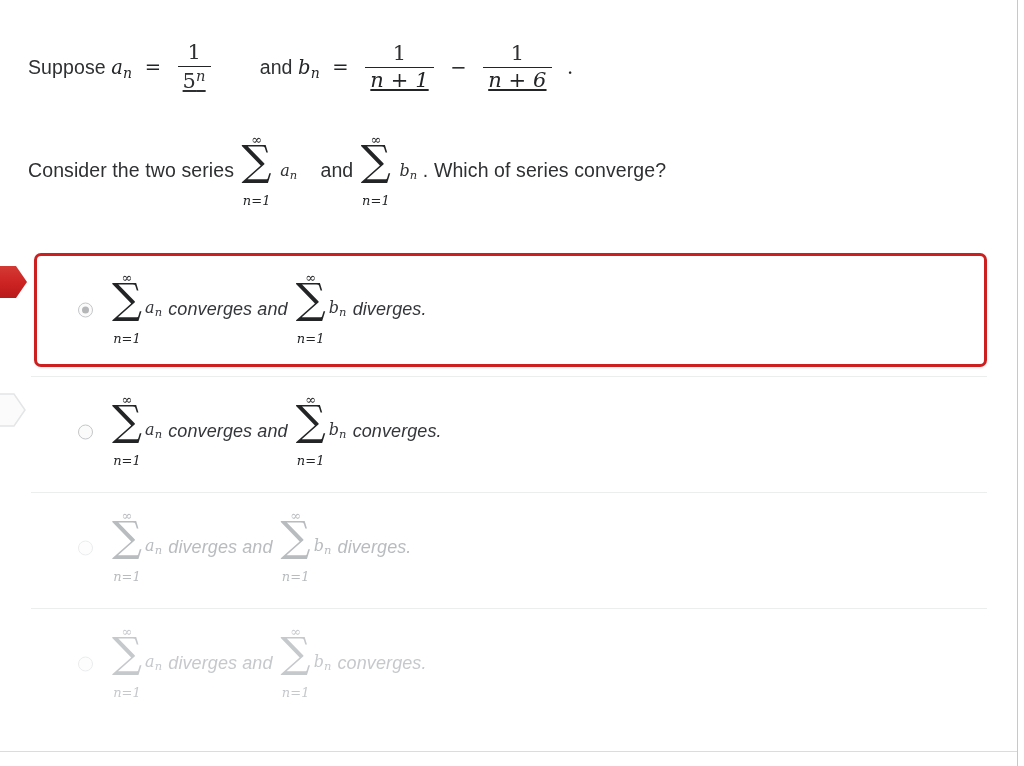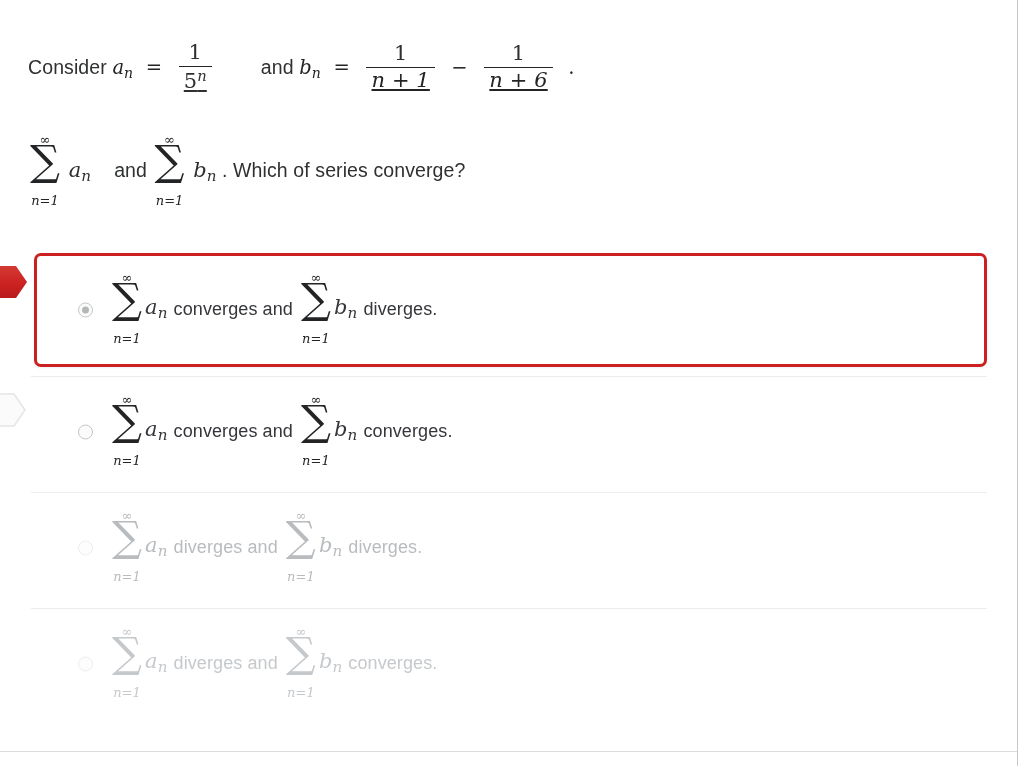--- a/index.html
+++ b/index.html
@@ -139,21 +139,21 @@
     font-size: 13px;
     line-height: 1;
     margin-top: 16px;
     font-style: italic;
   }
   .sigma-arg {
     display: inline-block;
     vertical-align: middle;
     font-family: "DejaVu Serif", "Liberation Serif", serif;
     font-style: italic;
-    font-size: 21px;
+    font-size: 16px;
     position: relative;
     top: -1px;
     margin-left: 1px;
   }
 
   
   .answers {
     position: absolute;
     left: 0;
     top: 248px;
@@ -194,20 +194,21 @@
   }
   .answer-row .answer-text {
     margin-left: 32px;
     font-size: 18px;
     white-space: nowrap;
     color: #34363a;
     letter-spacing: 0.1px;
   }
   .answer-text .words {
     padding: 0 6px;
+    font-style: italic;
   }
 
   
   .opt-dim .answer-text,
   .opt-dim .answer-text .math,
   .opt-dim .answer-text .math-up,
   .opt-dim .sigma-wrap,
   .opt-dim .sigma-arg {
     color: #b9bcbf;
   }
@@ -265,21 +266,21 @@
 </style>
 </head>
 <body>
 
 <div class="page-right-border"></div>
 <div class="page-bottom-border"></div>
 
 <div class="stem">
 
   <div class="stem-line stem-line-1">
-    <span>Consider</span>
+    <span>Suppose</span>
     <span class="math"><span>a</span><span class="sub">n</span></span>
     <span class="op">=</span>
     <span class="frac">
       <span class="num">1</span>
       <span class="bar"></span>
       <span class="den"><span>5</span><span class="sup">n</span></span>
     </span>
     <span style="display:inline-block;width:34px"></span>
     <span>and</span>
     <span class="math"><span>b</span><span class="sub">n</span></span>
@@ -292,20 +293,21 @@
     <span class="op">−</span>
     <span class="frac">
       <span class="num">1</span>
       <span class="bar"></span>
       <span class="den math" style="font-style:italic">n + 6</span>
     </span>
     <span class="math-up" style="padding-left:6px">.</span>
   </div>
 
   <div class="stem-line stem-line-2">
+    <span>Consider the two series</span>
     <span class="sigma-wrap">
       <span class="lim-top">∞</span>
       <span class="sig">∑</span>
       <span class="lim-bot">n=1</span>
     </span>
     <span class="sigma-arg"><span>a</span><span class="sub">n</span></span>
     <span style="display:inline-block;width:12px"></span>
     <span>and</span>
     <span class="sigma-wrap">
       <span class="lim-top">∞</span>

